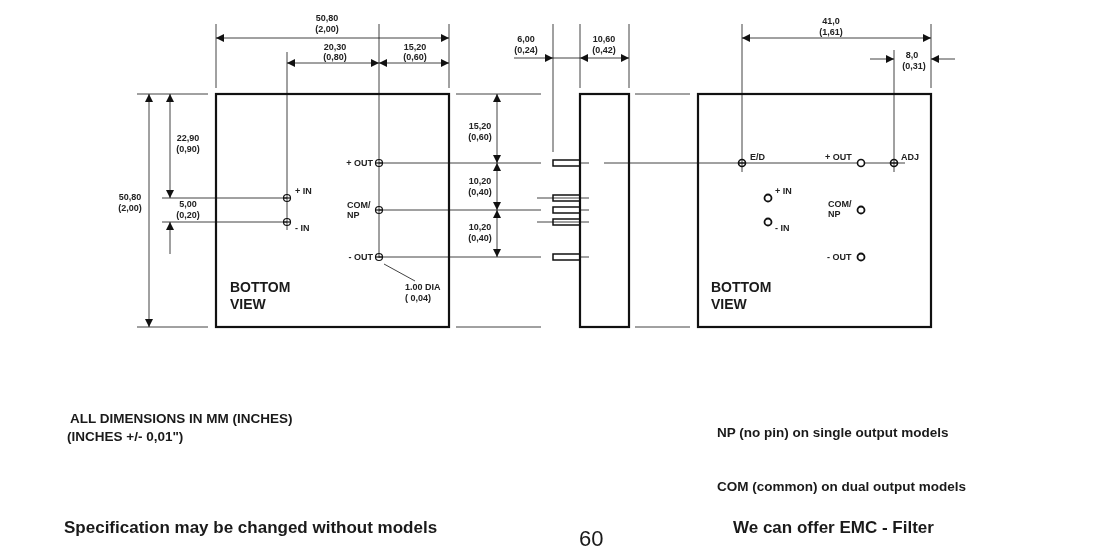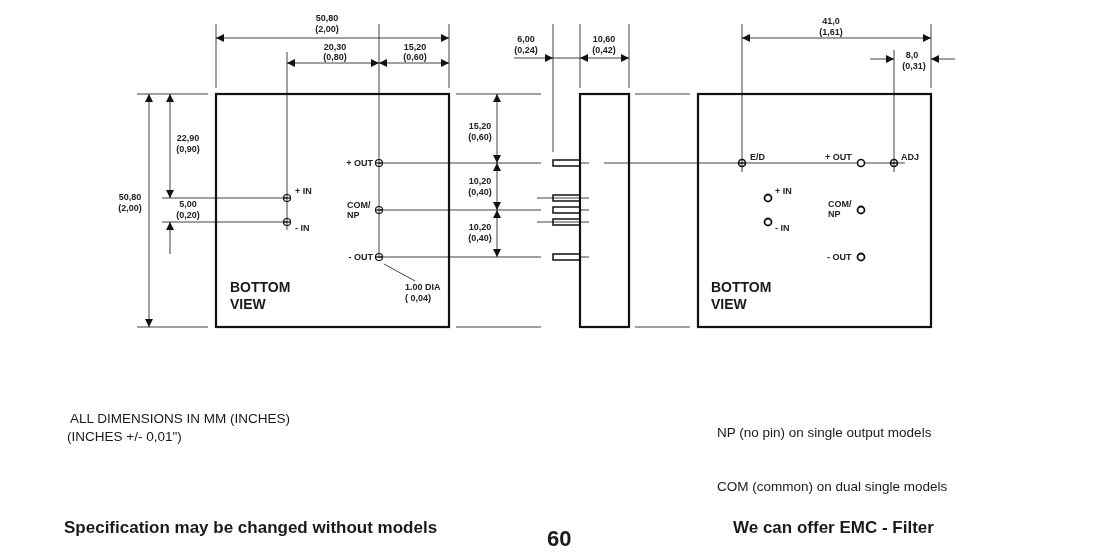--- a/index.html
+++ b/index.html
@@ -2,23 +2,23 @@
 <html><head>
 <meta charset="utf-8">
 <style>
   html, body { margin: 0; padding: 0; background: #ffffff; }
   body { width: 1118px; height: 557px; position: relative; overflow: hidden;
          font-family: "Liberation Sans", sans-serif; color: #1a1a1a; }
   svg { position: absolute; left: 0; top: 0; }
   .dim { font-family: "Liberation Sans", sans-serif; font-size: 9px; font-weight: bold; fill: #222; }
   .pin { font-family: "Liberation Sans", sans-serif; font-size: 9px; font-weight: bold; fill: #222; }
   .view { font-family: "Liberation Sans", sans-serif; font-size: 14px; font-weight: bold; fill: #1a1a1a; }
-  .note { position: absolute; font-weight: normal; font-size: 13.5px; line-height: 18px; color: #1a1a1a; white-space: pre; }
+  .note { position: absolute; font-weight: bold; font-size: 13.5px; line-height: 18px; color: #1a1a1a; white-space: pre; }
   .big  { position: absolute; font-weight: bold; font-size: 17px; line-height: 20px; color: #1a1a1a; white-space: pre; }
-  .pageno { position: absolute; font-weight: bold; font-size: 22px; color: #1a1a1a; }
+  .pageno { position: absolute; font-weight: normal; font-size: 22px; color: #1a1a1a; margin-left: 32px; }
 </style>
 </head>
 <body>
 
 <svg width="1118" height="557" viewBox="0 0 1118 557">
   <defs>
     <marker id="arr" viewBox="0 0 10 10" refX="10" refY="5" markerWidth="12" markerHeight="8" orient="auto-start-reverse" markerUnits="userSpaceOnUse">
       <path d="M0,0 L10,5 L0,10 z" fill="#111"></path>
     </marker>
   </defs>
@@ -188,21 +188,21 @@
 
 <div class="note" style="left:70px; top:374px;">
   <div>ALL DIMENSIONS IN MM (INCHES)</div>
 </div>
 <div class="note" style="left:67px; top:392px;">
   <div>(INCHES +/- 0,01")</div>
 </div>
 
 <div class="note" style="left:717px; top:388px;">
   <div>NP (no pin) on single output models</div>
-  <div>COM (common) on dual single models</div>
+  <div>COM (common) on dual output models</div>
 </div>
 
 <div class="big" style="left:64px; top:478px;">
   <div>Specification may be changed without models</div>
   
 </div>
 
 <div class="big" style="left:733px; top:478px;">
   <div>We can offer EMC - Filter</div>
   

